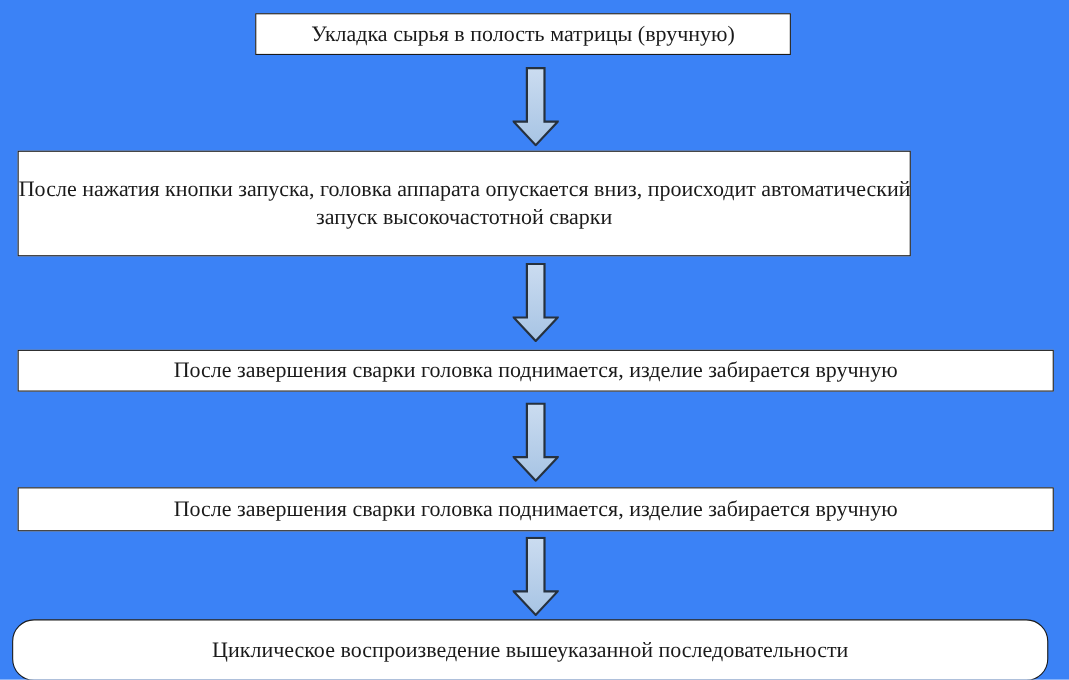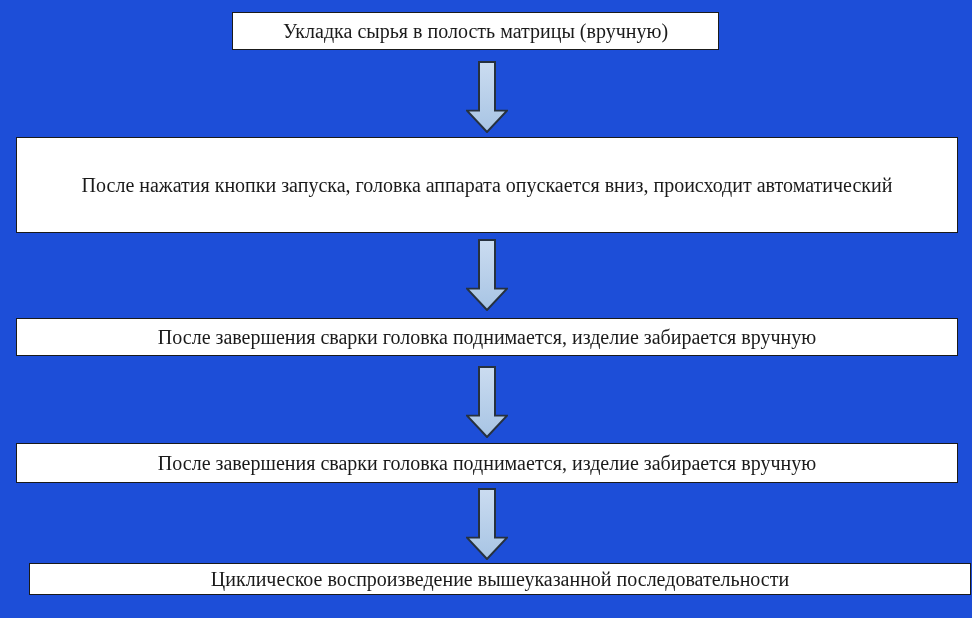--- a/index.html
+++ b/index.html
@@ -4,21 +4,21 @@
 <style>
   html, body {
     margin: 0;
     padding: 0;
     background: #ffffff;
   }
   #canvas {
     position: relative;
     width: 972px;
     height: 618px;
-    background: #1d4ed8;
+    background: #3b82f6;
     font-family: "Liberation Serif", "DejaVu Serif", serif;
     overflow: hidden;
   }
   .flow-box {
     position: absolute;
     box-sizing: border-box;
     border: 1.5px solid #1a1a1a;
     background: #ffffff;
     display: flex;
     flex-direction: column;
@@ -27,24 +27,24 @@
     text-align: center;
     color: #1a1a1a;
     font-size: 20px;
     line-height: 26px;
   }
   .flow-box .line {
     width: 100%;
     white-space: nowrap;
   }
   #box1 { left: 232px; top: 12px;  width: 487px; height: 38px; }
-  #box2 { left: 16px;  top: 137px; width: 942px; height: 96px; }
+  #box2 { left: 16px;  top: 137px; width: 812px; height: 96px; }
   #box3 { left: 16px;  top: 318px; width: 942px; height: 38px; }
   #box4 { left: 16px;  top: 443px; width: 942px; height: 40px; }
-  #box5 { left: 29px;  top: 563px; width: 942px; height: 32px; }
+  #box5 { left: 11px;  top: 563px; width: 942px; height: 56px; border-radius: 20px; }
 
   .flow-arrow {
     position: absolute;
     left: 466px;
     width: 42px;
     height: 72px;
   }
   #arrow1 { top: 61px; }
   #arrow2 { top: 239px; }
   #arrow3 { top: 366px; }
@@ -71,20 +71,21 @@
   </div>
 
   <div class="flow-arrow" id="arrow1">
     <svg viewBox="0 0 42 74" preserveAspectRatio="none">
       <path d="M13 1 H29 V51 H41 L21 73 L1 51 H13 Z" fill="url(#arrowGrad)" stroke-width="2" stroke-linejoin="miter" stroke="#26313e"></path>
     </svg>
   </div>
 
   <div class="flow-box" id="box2">
     <div class="line">После нажатия кнопки запуска, головка аппарата опускается вниз, происходит автоматический</div>
+    <div class="line">запуск высокочастотной сварки</div>
   </div>
 
   <div class="flow-arrow" id="arrow2">
     <svg viewBox="0 0 42 74" preserveAspectRatio="none">
       <path d="M13 1 H29 V51 H41 L21 73 L1 51 H13 Z" fill="url(#arrowGrad)" stroke-width="2" stroke-linejoin="miter" stroke="#26313e"></path>
     </svg>
   </div>
 
   <div class="flow-box" id="box3">
     <div class="line">После завершения сварки головка поднимается, изделие забирается вручную</div>

